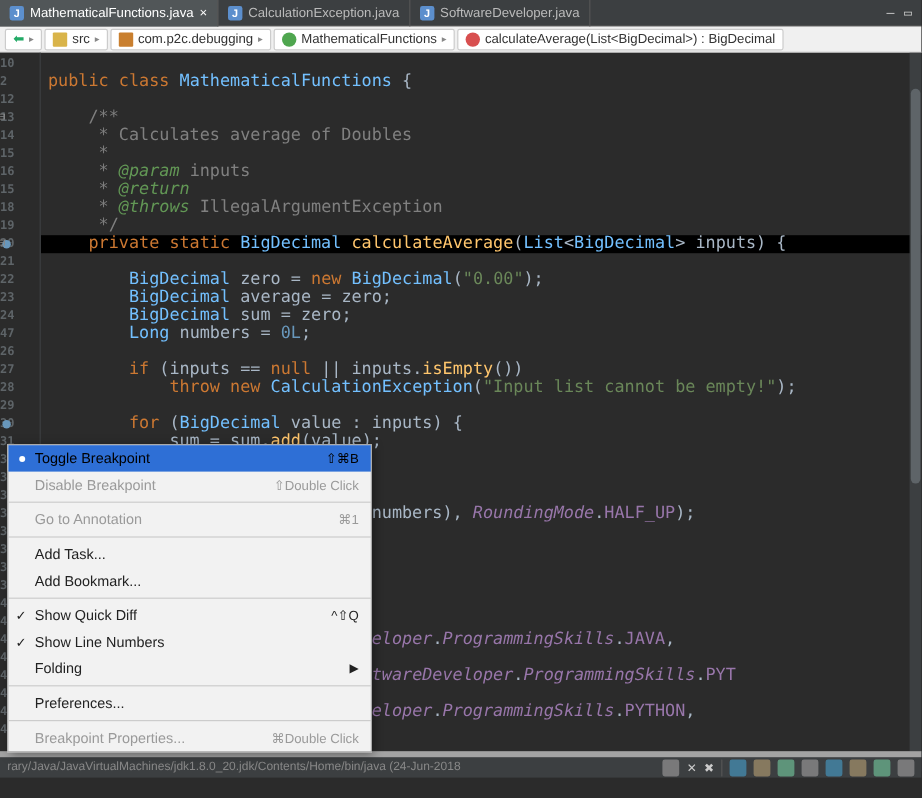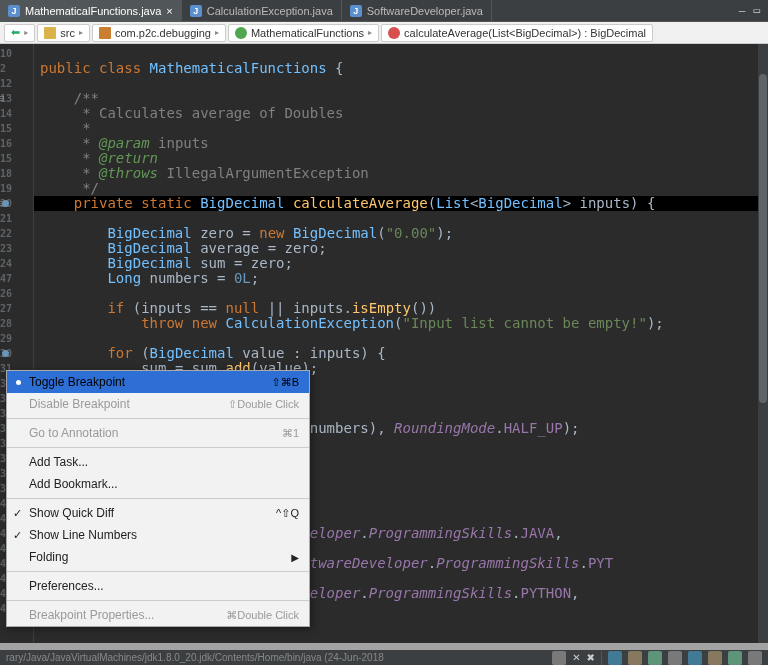--- a/index.html
+++ b/index.html
@@ -191,31 +191,31 @@
   }
   .context-menu .dot {
     position: absolute;
     left: 9px; top: 9px;
     width: 5px; height: 5px;
     background: #fff;
     border-radius: 50%;
   }
   .statusbar {
     position: absolute;
-    bottom: 0; left: 0; right: 0;
+    bottom: 17px; left: 0; right: 0;
     height: 22px;
     background: #3c3f41;
     display: flex;
     align-items: center;
     font-family: "Segoe UI", sans-serif;
     font-size: 10px;
     color: #bbb;
     padding: 0 6px;
     gap: 6px;
-    border-top: 7px solid #a3a3a3;
+    border-top: 5px solid #a3a3a3;
   }
   .statusbar .status-text { color: #888; overflow: hidden; text-overflow: ellipsis; white-space: nowrap; }
   .statusbar .spacer2 { flex: 1; }
   .statusbar .ico { width: 14px; height: 14px; background: #6a8; border-radius: 2px; opacity: 0.8; }
   .statusbar .ico.b { background: #48a; }
   .statusbar .ico.c { background: #986; }
   .statusbar .ico.d { background: #888; }
   .statusbar .sep-v { width: 1px; height: 14px; background: #555; }
 </style>
 </head>

